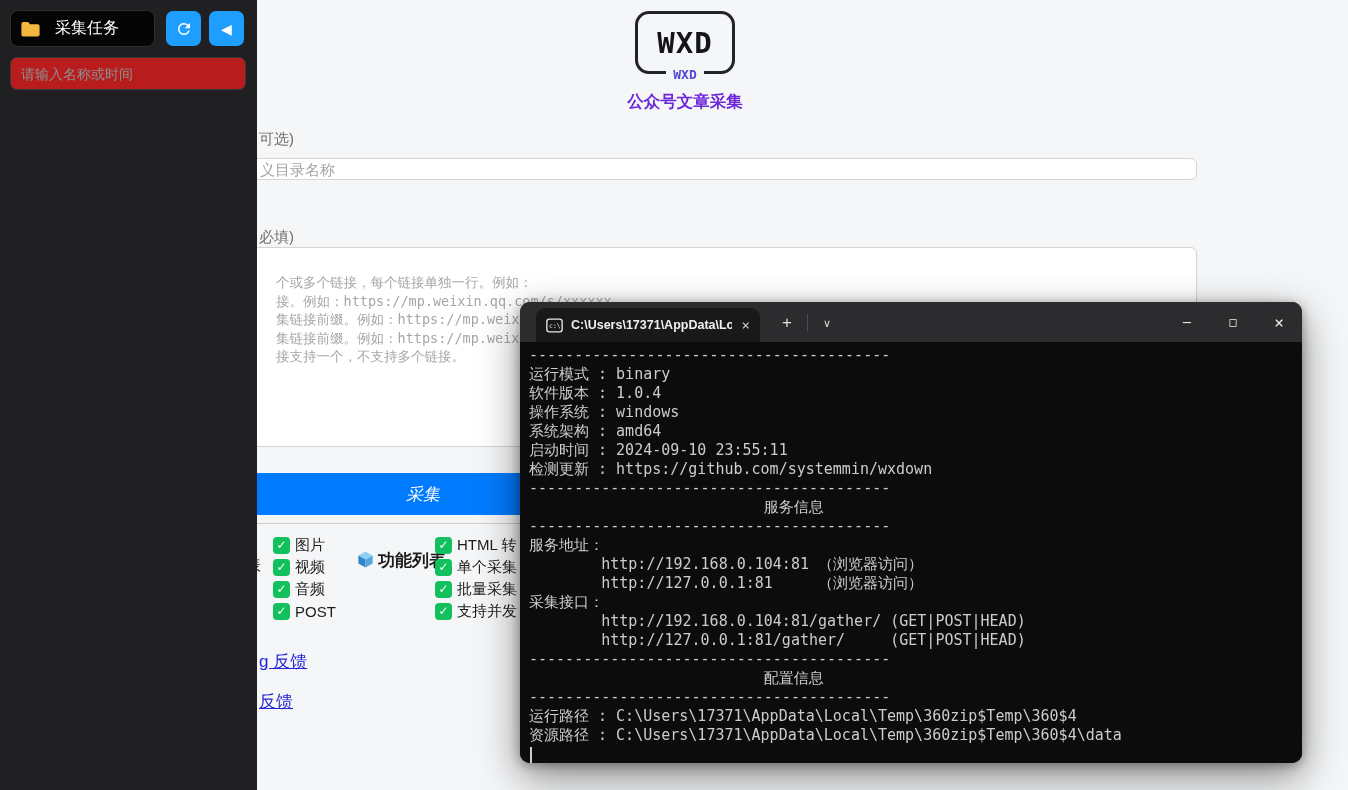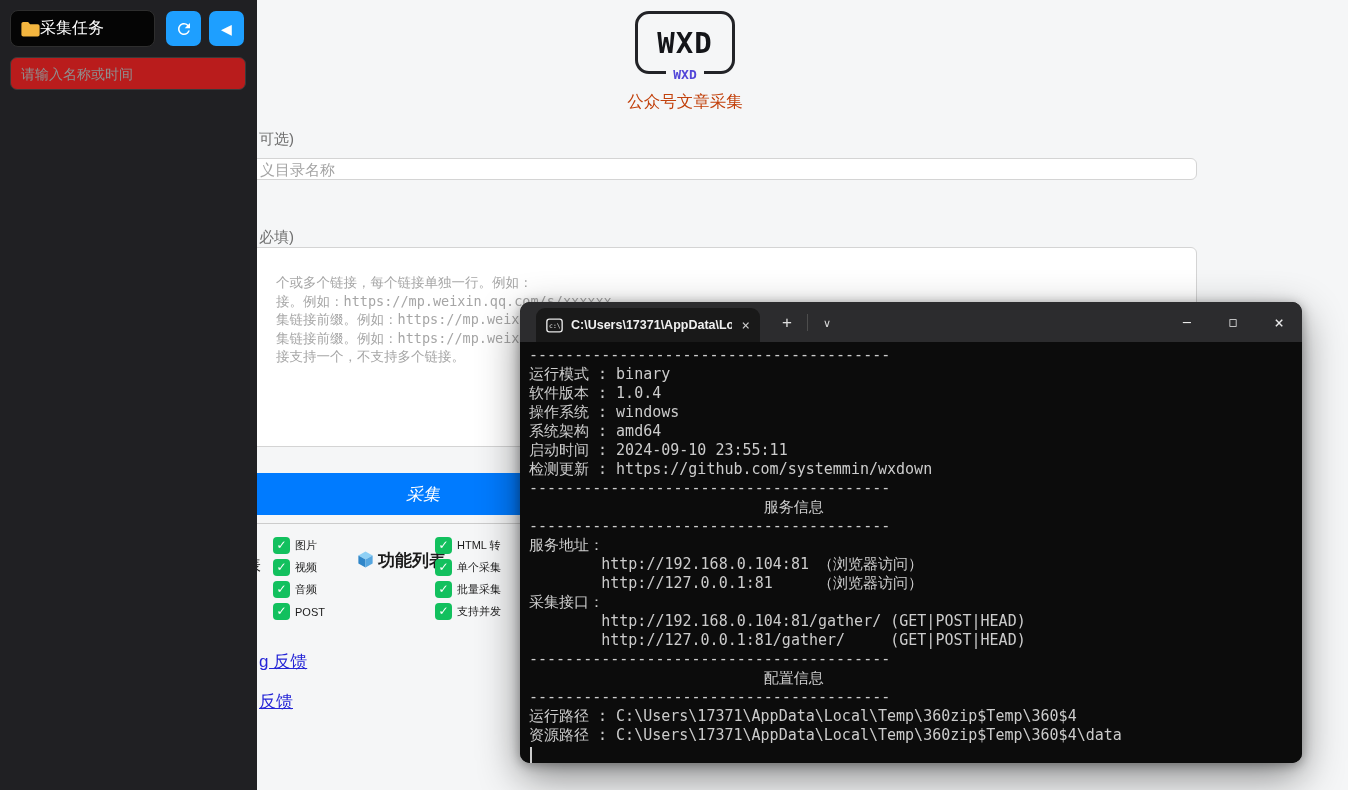--- a/index.html
+++ b/index.html
@@ -2,41 +2,41 @@
 <html><head>
 <meta charset="utf-8">
 <style>
   html,body{margin:0;padding:0;background:#e8e8e8;}
   #app{position:relative;width:1348px;height:790px;background:#f5f6f7;overflow:hidden;
        font-family:"Liberation Sans",sans-serif;}
 
   
   .sidebar{position:absolute;left:0;top:0;width:257px;height:790px;background:#202023;z-index:5;}
   .taskbox{position:absolute;left:10px;top:10px;width:145px;height:37px;background:#050505;
-           border:1px solid #2e2e2e;border-radius:8px;display:flex;align-items:center;gap:0;
+           border:1px solid #2e2e2e;border-radius:8px;display:flex;align-items:center;gap:15px;
            padding-left:10px;color:#fff;font-size:16px;box-sizing:border-box;}
   .sbtn{position:absolute;top:11px;width:35px;height:35px;background:#1e9fff;border-radius:7px;
         display:flex;align-items:center;justify-content:center;color:#fff;cursor:pointer;}
   .sbtn.b1{left:166px;}
   .sbtn.b2{left:209px;font-size:14px;font-family:"DejaVu Sans",sans-serif;}
   .ssearch{position:absolute;left:10px;top:57px;width:236px;height:33px;background:#b91c1c;
            border:1px solid #3a3a3a;border-radius:7px;box-sizing:border-box;color:#ddd;
            font-size:14px;padding:0 10px;outline:none;font-family:"Liberation Sans",sans-serif;}
   .ssearch::placeholder{color:#8f8f8f;}
 
   
   .main{position:absolute;left:257px;top:0;width:1091px;height:790px;overflow:hidden;}
   .logo-box{position:absolute;left:378px;top:11px;width:100px;height:63px;border:3px solid #222327;
             border-radius:14px;box-sizing:border-box;display:flex;align-items:center;justify-content:center;
             font-family:"DejaVu Sans Mono",monospace;font-size:29px;font-weight:600;color:#141519;
             letter-spacing:1px;}
   .logo-badge{position:absolute;left:378px;top:65px;width:100px;text-align:center;}
   .logo-badge span{display:inline-block;background:#f5f6f7;padding:0 7px;
             font-family:"DejaVu Sans Mono",monospace;font-size:13px;font-weight:bold;color:#5246d8;}
-  .subtitle{position:absolute;left:328px;top:91px;width:200px;text-align:center;font-size:16.5px;color:#c2410c;}
+  .subtitle{position:absolute;left:328px;top:91px;width:200px;text-align:center;font-size:16.5px;color:#6d28d9;font-weight:bold;}
 
   .flabel{position:absolute;left:2px;font-size:15px;color:#6f6f6f;}
   .finput{position:absolute;left:-40px;top:158px;width:980px;height:22px;background:#fff;
           border:1px solid #d4d4d4;border-radius:6px;box-sizing:border-box;padding:0 12px 0 42px;
           font-size:15px;color:#333;outline:none;font-family:"Liberation Sans",sans-serif;}
   .finput::placeholder{color:#a4a4a4;}
   .ftext{position:absolute;left:-40px;top:247px;width:980px;height:200px;background:#fff;
          border:1px solid #d4d4d4;border-radius:6px;box-sizing:border-box;cursor:text;}
   .ftext pre{margin:16px;padding:9px 8px 0 42px;font-family:"DejaVu Sans Mono",monospace;
          font-size:13.5px;line-height:18.6px;color:#a6a6a6;white-space:pre;}
@@ -45,21 +45,21 @@
           font-size:17px;cursor:pointer;font-style:italic;}
   .divider{position:absolute;left:0;top:523px;width:1033px;height:1px;background:#cccccc;}
 
   .cbcol{position:absolute;top:537px;display:flex;flex-direction:column;gap:5px;}
   .cbcol.left{left:16px;}
   .cbcol.right{left:178px;}
   .cbrow{display:flex;align-items:center;gap:5px;height:17px;cursor:pointer;}
   .cb{width:17px;height:17px;background:#12c05e;border-radius:4px;display:flex;align-items:center;
       justify-content:center;flex:0 0 17px;}
   .cb span{color:#fff;font-size:12px;font-weight:bold;line-height:17px;font-family:"DejaVu Sans",sans-serif;}
-  .cbl{font-size:11px;color:#1c1c1c;white-space:nowrap;}
+  .cbl{font-size:15px;color:#1c1c1c;white-space:nowrap;}
   .feat-ico{position:absolute;left:99px;top:550px;width:19px;height:19px;}
   .feat-title{position:absolute;left:121px;top:549px;font-size:17px;font-weight:bold;color:#1b1b1b;}
   .clip-frag{position:absolute;left:-11px;top:556px;font-size:15px;color:#1c1c1c;}
 
   .flink{position:absolute;left:2px;font-size:17px;color:#2424d6;text-decoration:underline;cursor:pointer;}
 
   
   .term{position:absolute;left:520px;top:302px;width:782px;height:461px;border-radius:10px;z-index:20;
         background:#0c0c0c;box-shadow:0 14px 42px rgba(0,0,0,.45),0 2px 12px rgba(0,0,0,.35);}
   .term-bar{position:absolute;left:0;top:0;right:0;height:40px;background:#2c2c2e;

